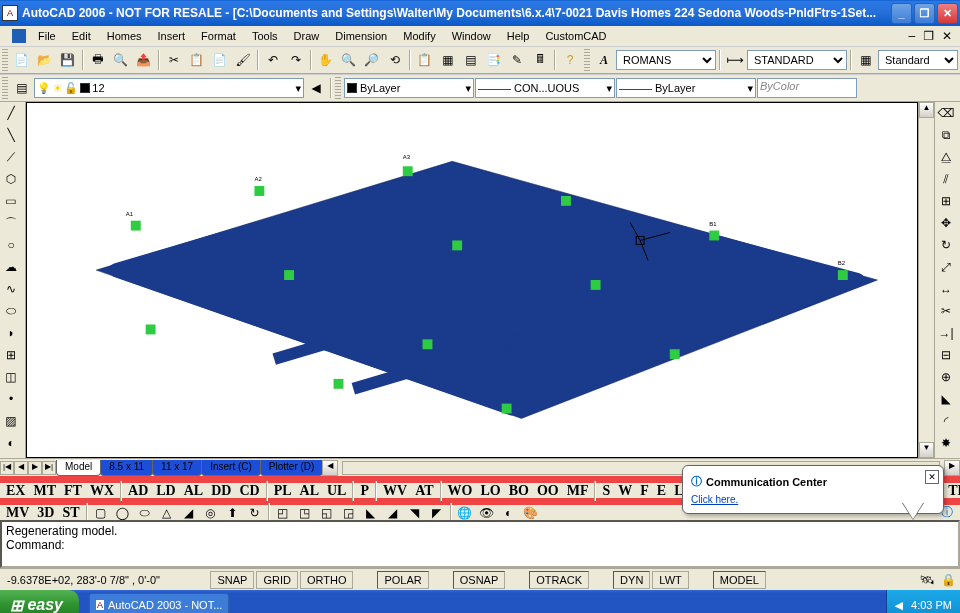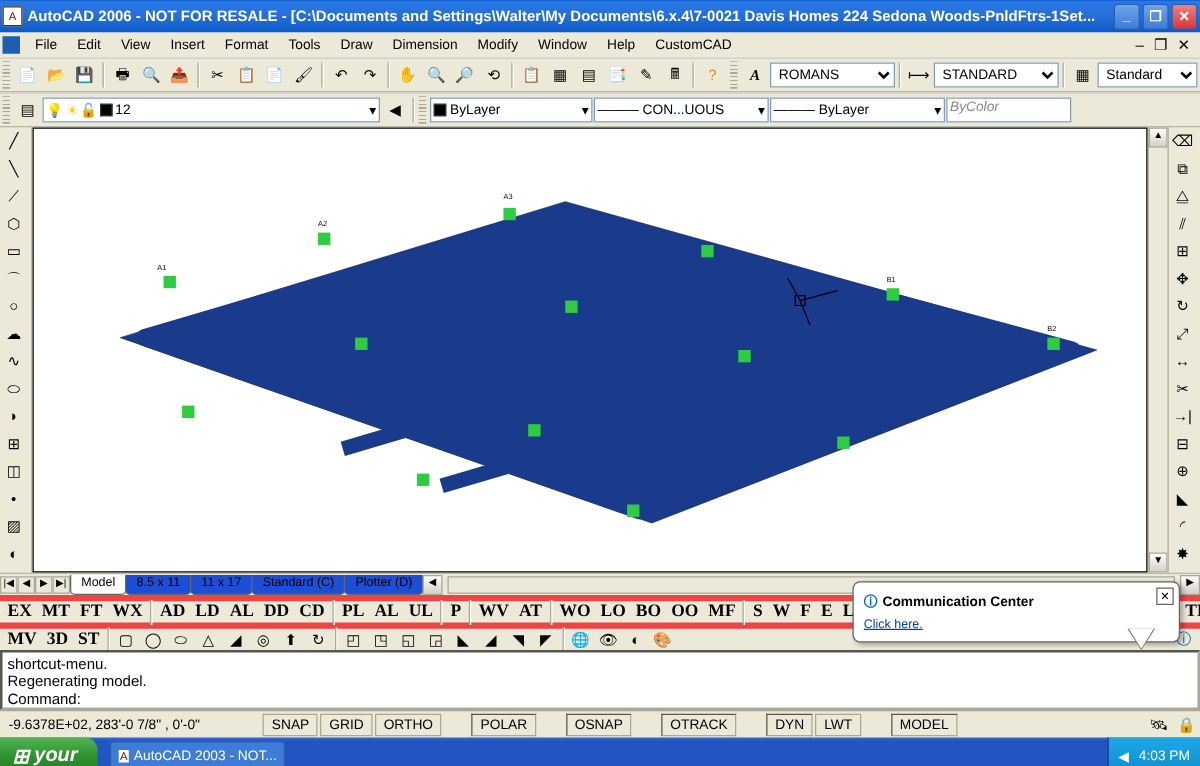--- a/index.html
+++ b/index.html
@@ -2,21 +2,21 @@
 <html><head>
 <meta charset="utf-8">
 <style>
 * { box-sizing: border-box; margin: 0; padding: 0; font-family: Tahoma, sans-serif; }
 body { width: 960px; height: 613px; background: #ece9d8; overflow: hidden; font-size: 11px; }
 .titlebar { height: 26px; background: linear-gradient(to bottom, #0a5ac9, #2978e6 5%, #266fd8 50%, #0a5ac9); display: flex; align-items: center; padding: 0 2px; }
 .titlebar-icon { width: 16px; height: 16px; background: #fff; border: 1px solid #333; margin-right: 4px; font-size: 9px; text-align: center; line-height: 14px; color: #8b0000; }
 .titlebar-text { color: #fff; font-weight: bold; font-size: 12px; flex: 1; white-space: nowrap; overflow: hidden; }
 .winbtn { width: 21px; height: 21px; background: linear-gradient(to bottom, #6fa3e6, #3d7dd8); border: 1px solid #2d5fb3; border-radius: 3px; margin-left: 2px; display: flex; align-items: center; justify-content: center; color: #fff; font-weight: bold; cursor: pointer; }
 .winbtn.close { background: linear-gradient(to bottom, #f08080, #d43838); }
-.menubar { height: 20px; background: #ece9d8; display: flex; align-items: center; padding-left: 2px; }
+.menubar { height: 20px; background: #ece9d8; display: flex; align-items: center; padding-left: 12px; }
 .menubar-icon { width: 14px; height: 14px; background: #1e5fb3; margin-right: 4px; }
 .menuitem { padding: 2px 8px; cursor: pointer; }
 .mdi-btns { margin-left: auto; display: flex; padding-right: 4px; }
 .mdi-btn { padding: 0 4px; font-size: 12px; cursor: pointer; }
 .toolbar { background: #ece9d8; border-top: 1px solid #ccc; border-bottom: 1px solid #aca899; display: flex; align-items: center; padding: 2px; gap: 1px; flex-wrap: nowrap; }
 .tbtn { width: 22px; height: 22px; border: 1px solid transparent; display: flex; align-items: center; justify-content: center; cursor: pointer; font-size: 12px; }
 .tsep { width: 2px; height: 20px; border-left: 1px solid #aca899; border-right: 1px solid #fff; margin: 0 2px; }
 .combo { height: 20px; background: #fff; border: 1px solid #7f9db9; font-size: 11px; padding: 1px 2px; }
 .grip { width: 6px; height: 22px; background: repeating-linear-gradient(to bottom, #aca899 0, #aca899 1px, transparent 1px, transparent 3px); margin-right: 2px; }
 .main { display: flex; height: 356px; }
@@ -24,21 +24,21 @@
 .vtoolbar.right { border-left: 1px solid #aca899; border-right: none; }
 .drawing { flex: 1; position: relative; background: #fff; border: 1px solid #000; overflow: hidden; }
 .drawing-svg { width: 100%; height: 100%; }
 .vscroll { width: 16px; background: #ece9d8; border-left: 1px solid #aca899; display: flex; flex-direction: column; }
 .scroll-btn { height: 16px; background: linear-gradient(#fff, #d4d0c8); border: 1px solid #aca899; font-size: 8px; text-align: center; cursor: pointer; }
 .tabbar { height: 18px; background: #ece9d8; display: flex; align-items: center; border-top: 1px solid #aca899; }
 .tab-nav { width: 14px; height: 14px; border: 1px solid #aca899; background: #ece9d8; font-size: 8px; text-align: center; cursor: pointer; }
 .tab { height: 16px; padding: 1px 8px; background: #fff; border: 1px solid #666; border-top: none; border-radius: 0 0 4px 4px; font-size: 10px; cursor: pointer; margin-right: -1px; }
 .tab.inactive { background: #1d4ed8; }
 .hscroll { flex: 1; background: #ece9d8; height: 14px; margin: 0 4px; border: 1px solid #aca899; }
-.textbtnrow { background: #ece9d8; border-top: 5px solid #ef4444; display: flex; align-items: center; padding: 0 2px; height: 22px; }
+.textbtnrow { background: #ece9d8; border-top: 7px solid #ef4444; display: flex; align-items: center; padding: 0 2px; height: 22px; }
 .txtbtn { font: bold 14px "Times New Roman", serif; padding: 0 4px; cursor: pointer; }
 .cmdline { background: #fff; border: 2px inset #aca899; font-family: "Courier New", monospace; font-size: 12px; padding: 2px 4px; height: 48px; overflow: hidden; line-height: 14px; }
 .statusbar { height: 22px; background: #ece9d8; border-top: 1px solid #aca899; display: flex; align-items: center; }
 .sbcell { padding: 2px 6px; border: 1px solid #aca899; font-size: 11px; margin: 1px; background: #ece9d8; }
 .sbcell.active { border: 1px inset #aca899; margin-left: 23px; }
 .taskbar { height: 30px; background: linear-gradient(to bottom, #3168d5, #2255c2 10%, #2255c2 90%, #1a3f8f); display: flex; align-items: center; }
 .startbtn { height: 30px; padding: 0 16px 0 10px; background: linear-gradient(to bottom, #54b354, #2e922e 50%, #247a24); color: #fff; font-style: italic; font-weight: bold; font-size: 16px; border-radius: 0 10px 10px 0; display: flex; align-items: center; cursor: pointer; }
 .taskitem { height: 24px; background: #3d7dd8; border: 1px solid #2d5fb3; border-radius: 3px; margin: 0 2px; padding: 0 6px; display: flex; align-items: center; color: #fff; cursor: pointer; }
 .systray { height: 30px; background: linear-gradient(to bottom, #1da8e8, #0d8dd0); padding: 0 8px; color: #fff; display: flex; align-items: center; margin-left: auto; border-left: 1px solid #1a3f8f; }
 .popup { position: absolute; right: 16px; bottom: 54px; width: 262px; background: #fff; border: 1px solid #666; border-radius: 6px; padding: 8px; box-shadow: 2px 2px 4px rgba(0,0,0,0.3); }
@@ -58,21 +58,21 @@
   <div class="titlebar-text">AutoCAD 2006 - NOT FOR RESALE - [C:\Documents and Settings\Walter\My Documents\6.x.4\7-0021 Davis Homes 224 Sedona Woods-PnldFtrs-1Set...</div>
   <div class="winbtn">_</div>
   <div class="winbtn">❐</div>
   <div class="winbtn close">✕</div>
 </div>
 
 <div class="menubar">
   <div class="menubar-icon"></div>
   <span class="menuitem">File</span>
   <span class="menuitem">Edit</span>
-  <span class="menuitem">View</span>
+  <span class="menuitem">Homes</span>
   <span class="menuitem">Insert</span>
   <span class="menuitem">Format</span>
   <span class="menuitem">Tools</span>
   <span class="menuitem">Draw</span>
   <span class="menuitem">Dimension</span>
   <span class="menuitem">Modify</span>
   <span class="menuitem">Window</span>
   <span class="menuitem">Help</span>
   <span class="menuitem">CustomCAD</span>
   <div class="mdi-btns">
@@ -260,21 +260,21 @@
 </div>
 
 <div class="tabbar">
   <div class="tab-nav">|◀</div>
   <div class="tab-nav">◀</div>
   <div class="tab-nav">▶</div>
   <div class="tab-nav">▶|</div>
   <div class="tab">Model</div>
   <div class="tab inactive">8.5 x 11</div>
   <div class="tab inactive">11 x 17</div>
-  <div class="tab inactive">Standard (C)</div>
+  <div class="tab inactive">Insert (C)</div>
   <div class="tab inactive">Plotter (D)</div>
   <div class="scroll-btn" style="width:16px">◀</div>
   <div class="hscroll"></div>
   <div class="scroll-btn" style="width:16px">▶</div>
 </div>
 
 <div class="textbtnrow">
   <span class="txtbtn">EX</span>
   <span class="txtbtn">MT</span>
   <span class="txtbtn">FT</span>
@@ -345,21 +345,20 @@
   <div class="tbtn">🌐</div>
   <div class="tbtn">👁</div>
   <div class="tbtn">◐</div>
   <div class="tbtn">🎨</div>
   <div style="flex:1"></div>
   <div class="tbtn" style="color:#06c">ⓘ</div>
 </div>
 
 <div style="position:relative;">
 <div class="cmdline">
-  <div>shortcut-menu.</div>
   <div>Regenerating model.</div>
   <div>Command:</div>
 </div>
 
 <div class="popup">
   <div class="popup-close">✕</div>
   <div class="popup-title">
     <span style="color:#06c">ⓘ</span>
     <span>Communication Center</span>
   </div>
@@ -382,21 +381,21 @@
   <div class="sbcell">LWT</div>
   <div class="sbcell active">MODEL</div>
   <div style="flex:1"></div>
   <div class="tbtn">🛰</div>
   <div class="tbtn">🔒</div>
 </div>
 
 <div class="taskbar">
   <div class="startbtn">
     <span style="margin-right:4px">⊞</span>
-      <span>your</span>
+      <span>easy</span>
   </div>
   <div style="width:8px"></div>
   <div class="taskitem">
     <span style="margin-right:4px;background:#fff;color:#8b0000;font-size:9px;padding:0 1px;">A</span>
     <span>AutoCAD 2003 - NOT...</span>
   </div>
   <div class="systray">
     <span>◀</span>
     <span style="margin-left:8px">4:03 PM</span>
   </div>

